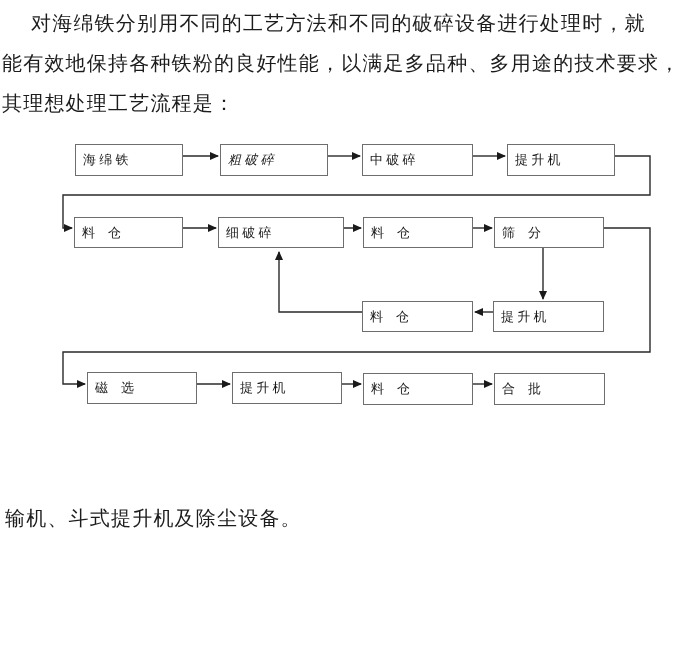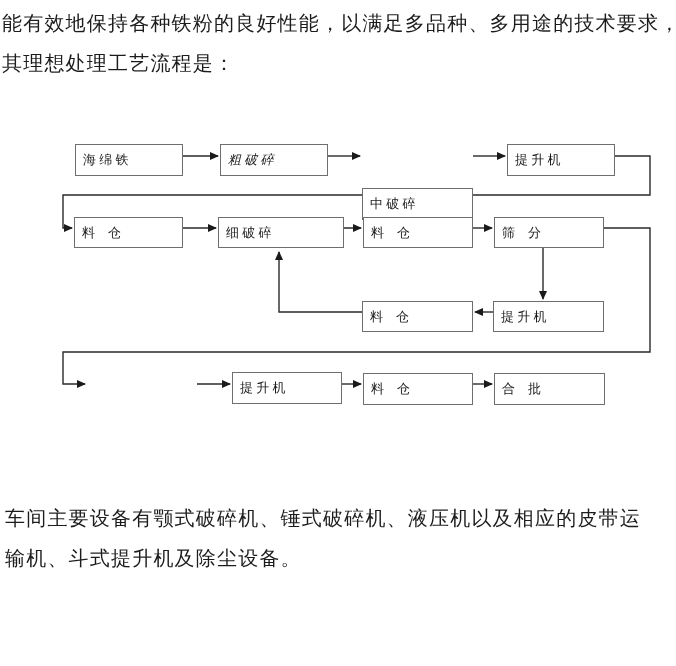--- a/index.html
+++ b/index.html
@@ -20,20 +20,21 @@
     padding-left:7px;font-size:13px;color:#1a1a1a;white-space:pre;
   }
   #flow-svg{position:absolute;left:0;top:0;pointer-events:none;}
 </style>
 </head>
 <body>
 
 <div id="page">
 
   <div class="para" style="left:2px;top:3px;width:672px;">
+    <div class="pline indent">对海绵铁分别用不同的工艺方法和不同的破碎设备进行处理时，就</div>
     <div class="pline">能有效地保持各种铁粉的良好性能，以满足多品种、多用途的技术要求，</div>
     <div class="pline">其理想处理工艺流程是：</div>
   </div>
 
   <svg id="flow-svg" width="676" height="430">
     <defs>
       <marker id="ah" markerWidth="10" markerHeight="8" refX="8" refY="4" orient="auto" markerUnits="userSpaceOnUse">
         <polygon points="0,0 9,4 0,8" fill="#1a1a1a"></polygon>
       </marker>
     </defs>
@@ -58,33 +59,33 @@
       <polyline points="604,228 650,228 650,352 63,352 63,384 85,384" marker-end="url(#ah)"></polyline>
 
       <line x1="197" y1="384" x2="230" y2="384" marker-end="url(#ah)"></line>
       <line x1="342" y1="384" x2="361" y2="384" marker-end="url(#ah)"></line>
       <line x1="473" y1="384" x2="492" y2="384" marker-end="url(#ah)"></line>
     </g>
   </svg>
 
   <div class="fbox" style="left:75px;top:144px;width:108px;height:32px;">海 绵 铁</div>
   <div class="fbox" style="left:220px;top:144px;width:108px;height:32px;font-style:italic;">粗 破 碎</div>
-  <div class="fbox" style="left:362px;top:144px;width:111px;height:32px;margin-top:44px;">中 破 碎</div>
+  <div class="fbox" style="left:362px;top:144px;width:111px;height:32px;">中 破 碎</div>
   <div class="fbox" style="left:507px;top:144px;width:108px;height:32px;">提 升 机</div>
 
   <div class="fbox" style="left:74px;top:217px;width:109px;height:31px;">料　仓</div>
   <div class="fbox" style="left:218px;top:217px;width:126px;height:31px;">细 破 碎</div>
   <div class="fbox" style="left:363px;top:217px;width:110px;height:31px;">料　仓</div>
   <div class="fbox" style="left:494px;top:217px;width:110px;height:31px;">筛　分</div>
 
   <div class="fbox" style="left:362px;top:301px;width:111px;height:31px;">料　仓</div>
   <div class="fbox" style="left:493px;top:301px;width:111px;height:31px;">提 升 机</div>
 
+  <div class="fbox" style="left:87px;top:372px;width:110px;height:32px;">磁　选</div>
   <div class="fbox" style="left:232px;top:372px;width:110px;height:32px;">提 升 机</div>
   <div class="fbox" style="left:363px;top:373px;width:110px;height:32px;">料　仓</div>
   <div class="fbox" style="left:494px;top:373px;width:111px;height:32px;">合　批</div>
 
   <div class="para" style="left:5px;top:498px;width:668px;">
-    <div class="pline">车间主要设备有颚式破碎机、锤式破碎机、液压机以及相应的皮带运</div>
     <div class="pline">输机、斗式提升机及除尘设备。</div>
   </div>
 
 </div>
 
 </body></html>

